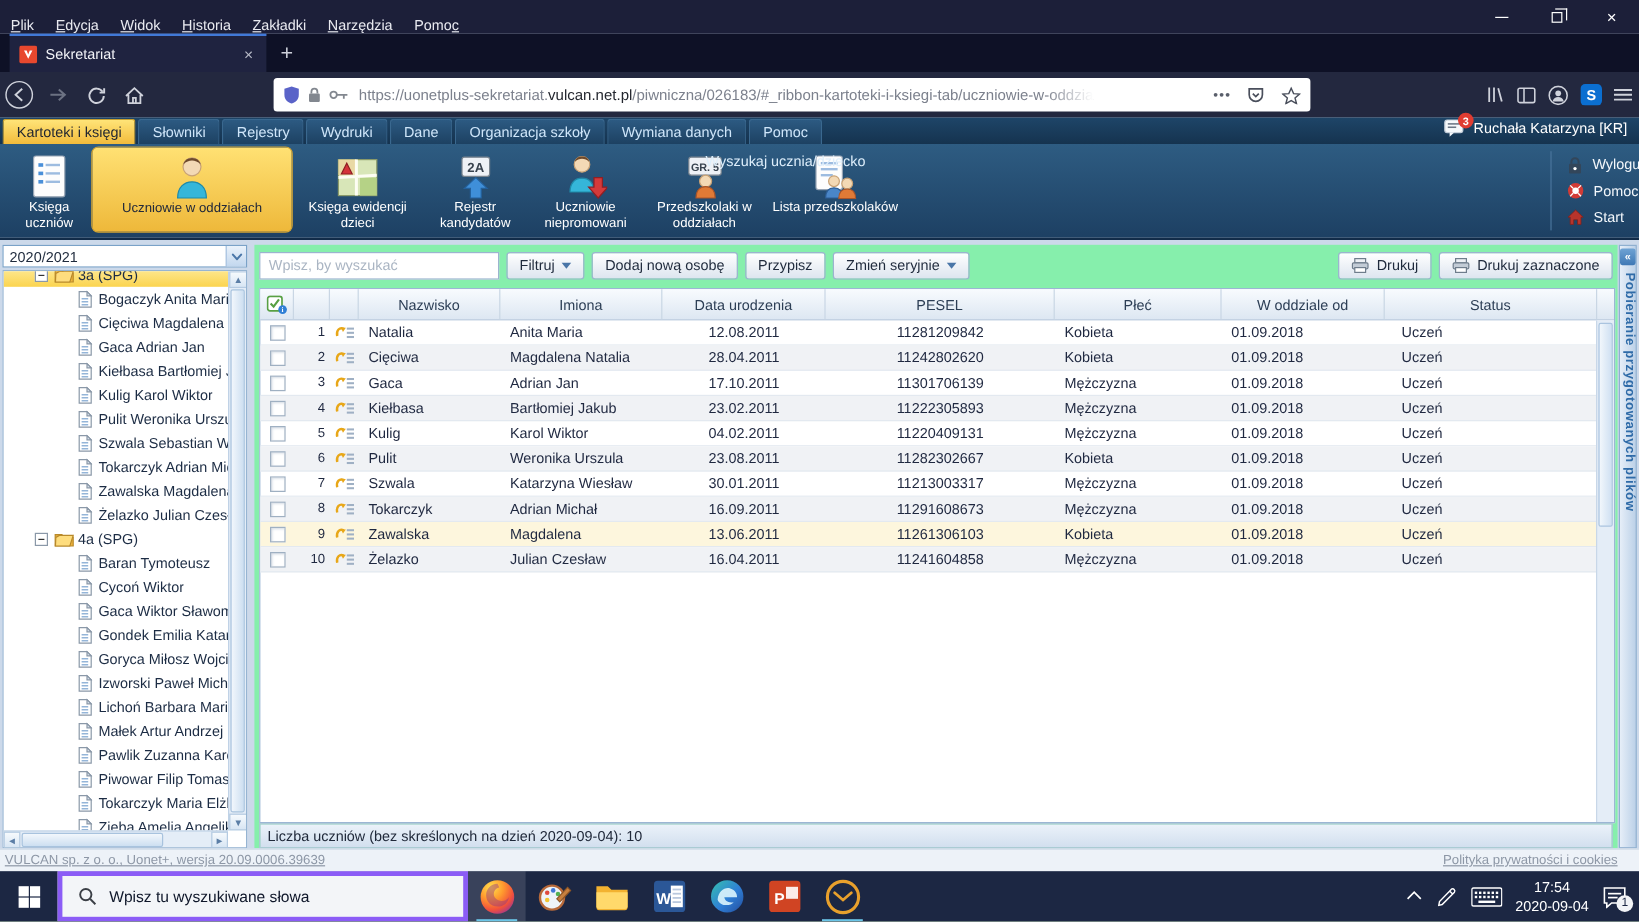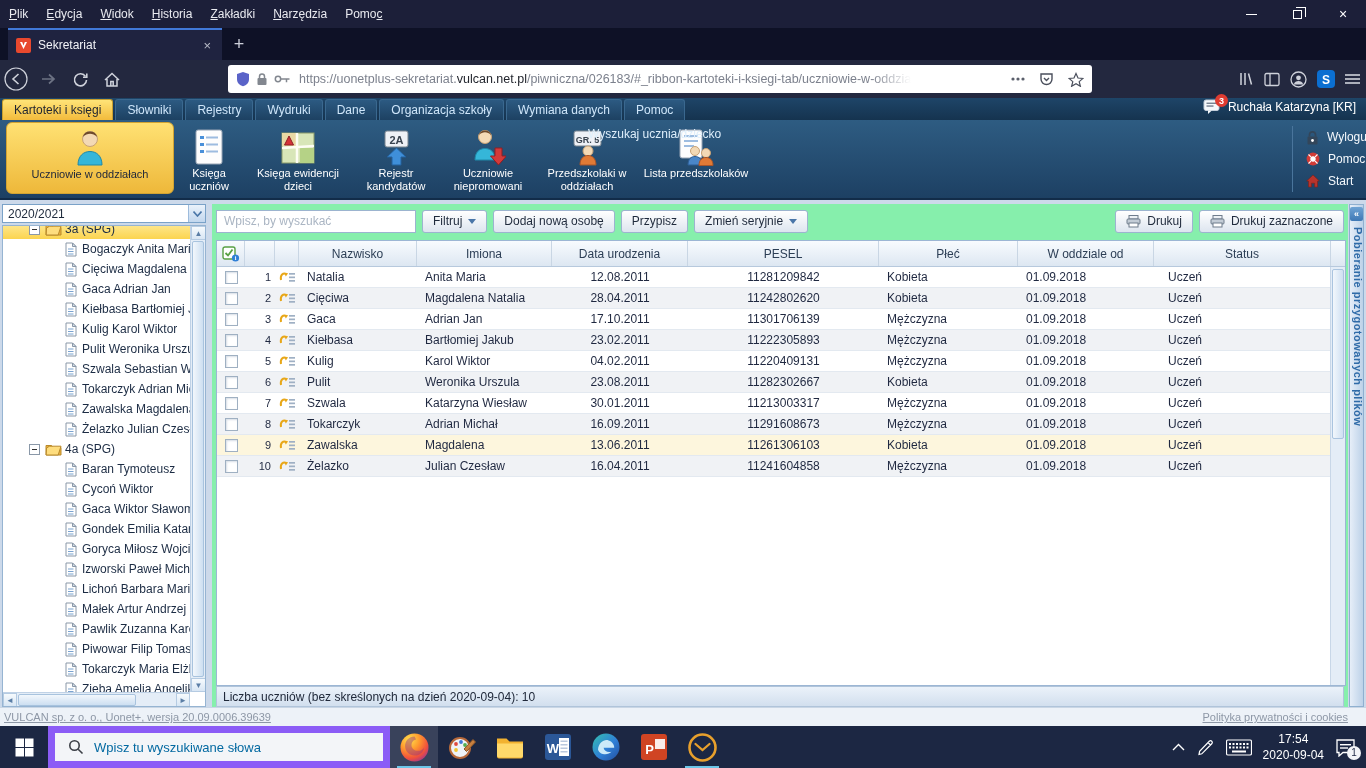--- a/index.html
+++ b/index.html
@@ -5,21 +5,21 @@
   * { margin:0; padding:0; box-sizing:border-box; }
   html,body { background:#555; }
   #screen {
     position:relative; width:1366px; height:768px; overflow:hidden;
     font-family:"Liberation Sans","DejaVu Sans",sans-serif;
     background:#ccd9ea; cursor:default;
   }
   .icon { display:inline-flex; align-items:center; justify-content:center; }
   
   .menubar { position:absolute; left:0; top:0; width:1366px; height:28px; background:#1c1f39;
-             display:flex; align-items:center; color:#e9eaf0; font-size:12px; }
+             display:flex; align-items:flex-end; color:#e9eaf0; font-size:12px; }
   .menu-items { display:flex; }
   .mitem { padding:0 9px; }
   .mitem u { text-decoration:underline; }
   .winctl { margin-left:auto; display:flex; height:28px; }
   .wbtn { width:46px; height:28px; display:flex; align-items:center; justify-content:center; color:#fff; }
   .wbtn .mini { width:11px; height:1px; background:#fff; display:block; }
   .wbtn .rest { width:9px; height:9px; border:1px solid #fff; position:relative; background:#1c1f39; }
   .wbtn .rest::before { content:""; position:absolute; left:2px; top:-4px; width:9px; height:9px; border:1px solid #fff; border-bottom:none; border-left:none; }
   .wbtn .cls { font-size:14px; line-height:1; }
   .tabbar { position:absolute; left:0; top:28px; width:1366px; height:32px; background:#0e1126; display:flex; align-items:flex-end; }
@@ -121,22 +121,22 @@
                  border-radius:2px; color:#fff; font-size:9px; font-weight:bold; display:flex; align-items:center; justify-content:center; }
   .striplabel { position:absolute; left:0px; top:22px; writing-mode:vertical-rl; font-size:11px; font-weight:bold;
                 color:#2f6ba8; letter-spacing:0.5px; width:14px; }
   .footer { position:absolute; left:0; top:707px; width:1366px; height:19px; background:#edf2f8; border-top:1px solid #c9d6e5;
             display:flex; align-items:center; font-size:11px; }
   .flink { color:#8d97a6; text-decoration:underline; }
   .footer .left { margin-left:4px; } .footer .right { margin-left:auto; margin-right:18px; }
   
   .taskbar { position:absolute; left:0; top:726px; width:1366px; height:42px; background:#1c2743; display:flex; align-items:stretch; }
   .startbtn { width:48px; display:flex; align-items:center; justify-content:center; }
-  .tsearch { width:342px; background:#f3f5f8; border:7px solid #8b5cf6; display:flex; align-items:center; gap:10px;
-             padding-left:13px; font-size:13px; color:#0369a1; }
+  .tsearch { width:342px; background:#f3f5f8; border:4px solid #8b5cf6; display:flex; align-items:center; gap:10px;
+             padding-left:13px; font-size:13px; color:#0f172a; }
   .ticon { width:48px; display:flex; align-items:center; justify-content:center; position:relative; }
   .ticon.active { background:rgba(255,255,255,0.13); }
   .ticon.open::after { content:""; position:absolute; left:7px; right:7px; bottom:0; height:2.5px; background:#6cc6e8; }
   .tray { margin-left:auto; display:flex; align-items:center; gap:11px; padding-right:10px; color:#fff; }
   .chev { font-size:11px; color:#fff; }
   .clock { text-align:center; font-size:12px; line-height:1.35; color:#fff; }
   .notifwrap { position:relative; }
   .nbadge { position:absolute; right:-5px; bottom:-3px; width:14px; height:14px; border-radius:8px; background:#f2f4f7;
             color:#1c2743; font-size:10px; display:flex; align-items:center; justify-content:center; }
 </style>
@@ -307,51 +307,51 @@
             <rect x="3.5" y="6.4" width="7" height="1.3"></rect>
           </g>
         </svg>
       <span class="badge">3</span>
     </span>
     <span>Ruchała Katarzyna [KR]</span>
   </div>
 
   <div class="ribbon">
     <div class="ribbon-inner">
-        <div class="rbtn rb-student active">
-     <span class="ric">
-            <span class="icon ">
-              <svg width="34" height="38">
-                <circle cx="17" cy="10" r="7.5" fill="#f3d9b5" stroke="#c8a276"></circle>
-                <path d="M9.8 8 a7.5 7.5 0 0 1 14.4 0 c-2.4-2.3-4.7-3.2-7.2-3.2 c-2.5 0-4.8.9-7.2 3.2Z" fill="#6e4a2c"></path>
-                <path d="M5 36 c0-9 5.4-13.5 12-13.5 S29 27 29 36Z" fill="#35b6d9" stroke="#1f89a8"></path>
-              </svg>
-            </span>
-          </span>
-          <span class="rlabel">Uczniowie w oddziałach</span>
-   </div>
         <div class="rbtn rb-book">
      <span class="ric">
             <span class="icon ">
               <svg width="32" height="38">
                 <rect x="3" y="2" width="26" height="34" rx="2" fill="#fdfdfd" stroke="#98a5b5"></rect>
                 <g fill="#4a90d9">
                   <rect x="7" y="8" width="4" height="3"></rect>
                   <rect x="7" y="15" width="4" height="3"></rect>
                   <rect x="7" y="22" width="4" height="3"></rect>
                 </g>
                 <g fill="#9dbce0">
                   <rect x="13" y="8.5" width="12" height="2"></rect>
                   <rect x="13" y="15.5" width="12" height="2"></rect>
                   <rect x="13" y="22.5" width="12" height="2"></rect>
                 </g>
               </svg>
             </span>
           </span>
           <span class="rlabel">Księga uczniów</span>
+   </div>
+        <div class="rbtn rb-student active">
+     <span class="ric">
+            <span class="icon ">
+              <svg width="34" height="38">
+                <circle cx="17" cy="10" r="7.5" fill="#f3d9b5" stroke="#c8a276"></circle>
+                <path d="M9.8 8 a7.5 7.5 0 0 1 14.4 0 c-2.4-2.3-4.7-3.2-7.2-3.2 c-2.5 0-4.8.9-7.2 3.2Z" fill="#6e4a2c"></path>
+                <path d="M5 36 c0-9 5.4-13.5 12-13.5 S29 27 29 36Z" fill="#35b6d9" stroke="#1f89a8"></path>
+              </svg>
+            </span>
+          </span>
+          <span class="rlabel">Uczniowie w oddziałach</span>
    </div>
         <div class="rbtn rb-map">
      <span class="ric">
             <span class="icon ">
               <svg width="38" height="38">
                 <rect x="3" y="5" width="32" height="30" fill="#d8e6b8" stroke="#8a9a6a"></rect>
                 <path d="M3 5 h15 v13 h-15Z" fill="#e9d9a4"></path>
                 <path d="M21 20 h14 v15 h-14Z" fill="#b5d286"></path>
                 <path d="M3 20 L35 18 M18 5 V35" stroke="#fdfdf3" stroke-width="2.5" fill="none"></path>
                 <path d="M10 8 l4.5 9 h-9Z" fill="#d4333a" stroke="#8f1f24"></path>

